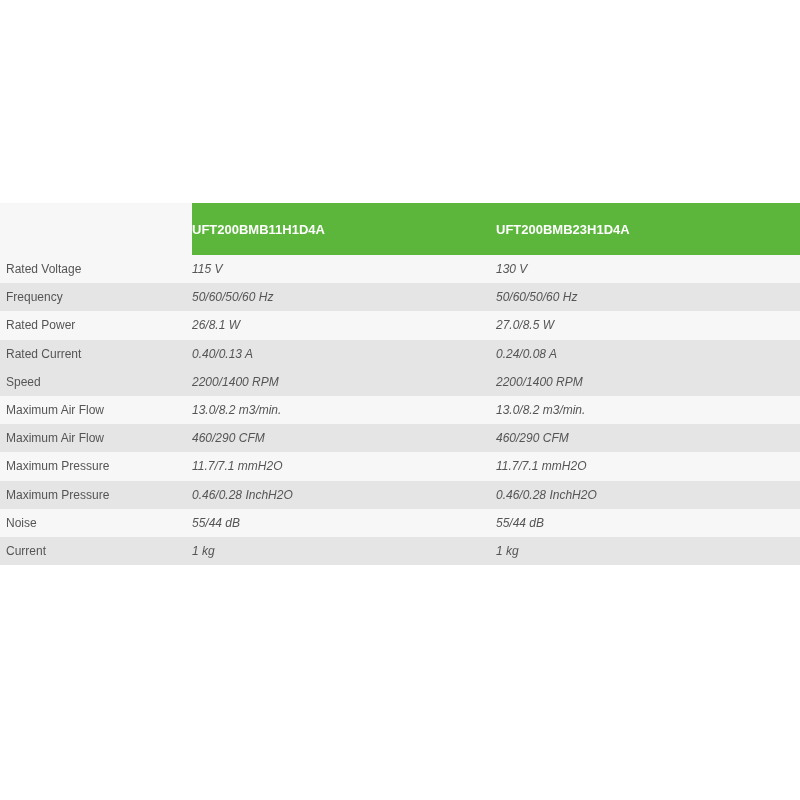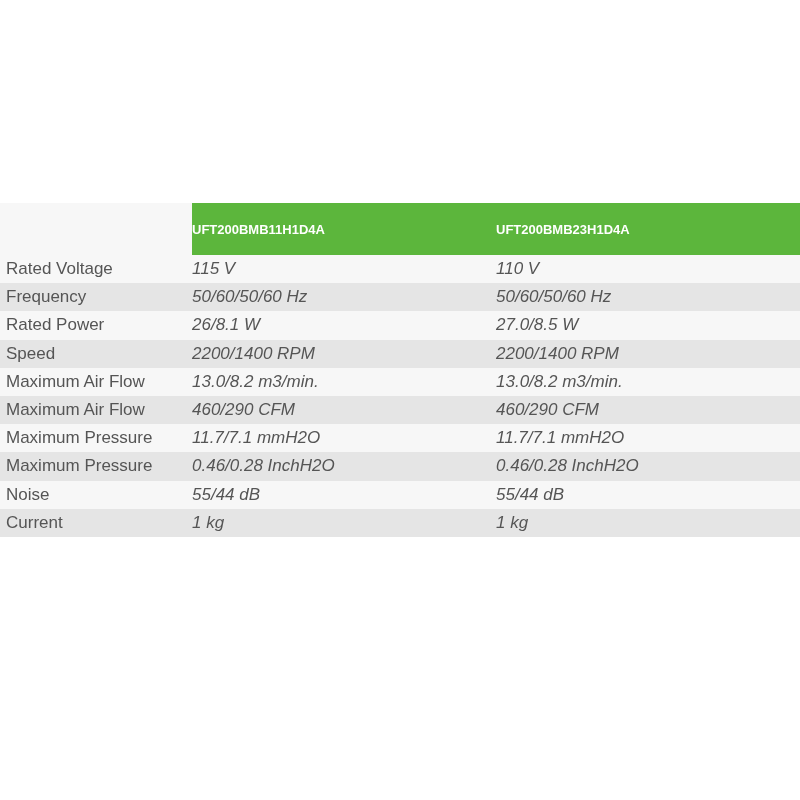--- a/index.html
+++ b/index.html
@@ -50,21 +50,21 @@
   col.c-model { width: 304px; }
 
   .spec-table thead th.corner { padding-left: 6px; }
   .spec-table thead th.model { padding-left: 0px; }
 
   .spec-table tbody tr { height: 28.2px; }
   .spec-table tbody tr.odd  td { background: #f7f7f7; }
   .spec-table tbody tr.even td { background: #e5e5e5; }
 
   .spec-table tbody td {
-    font-size: 17px;
+    font-size: 12px;
     color: #555555;
     height: 28px;
   }
   .spec-table tbody td.label {
     padding-left: 6px;
     color: #555555;
   }
   .spec-table tbody td.value {
     padding-left: 0px;
     color: #555555;
@@ -85,31 +85,36 @@
       <tr>
         <th class="corner"></th>
         <th class="model">UFT200BMB11H1D4A</th>
         <th class="model">UFT200BMB23H1D4A</th>
       </tr>
     </thead>
     <tbody>
       <tr class="odd">
         <td class="label">Rated Voltage</td>
         <td class="value">115 V</td>
-        <td class="value">110 V</td>
+        <td class="value">130 V</td>
       </tr>
       <tr class="even">
         <td class="label">Frequency</td>
         <td class="value">50/60/50/60 Hz</td>
         <td class="value">50/60/50/60 Hz</td>
       </tr>
       <tr class="odd">
         <td class="label">Rated Power</td>
         <td class="value">26/8.1 W</td>
         <td class="value">27.0/8.5 W</td>
+      </tr>
+      <tr class="even">
+        <td class="label">Rated Current</td>
+        <td class="value">0.40/0.13 A</td>
+        <td class="value">0.24/0.08 A</td>
       </tr>
       <tr class="even">
         <td class="label">Speed</td>
         <td class="value">2200/1400 RPM</td>
         <td class="value">2200/1400 RPM</td>
       </tr>
       <tr class="odd">
         <td class="label">Maximum Air Flow</td>
         <td class="value">13.0/8.2 m3/min.</td>
         <td class="value">13.0/8.2 m3/min.</td>

